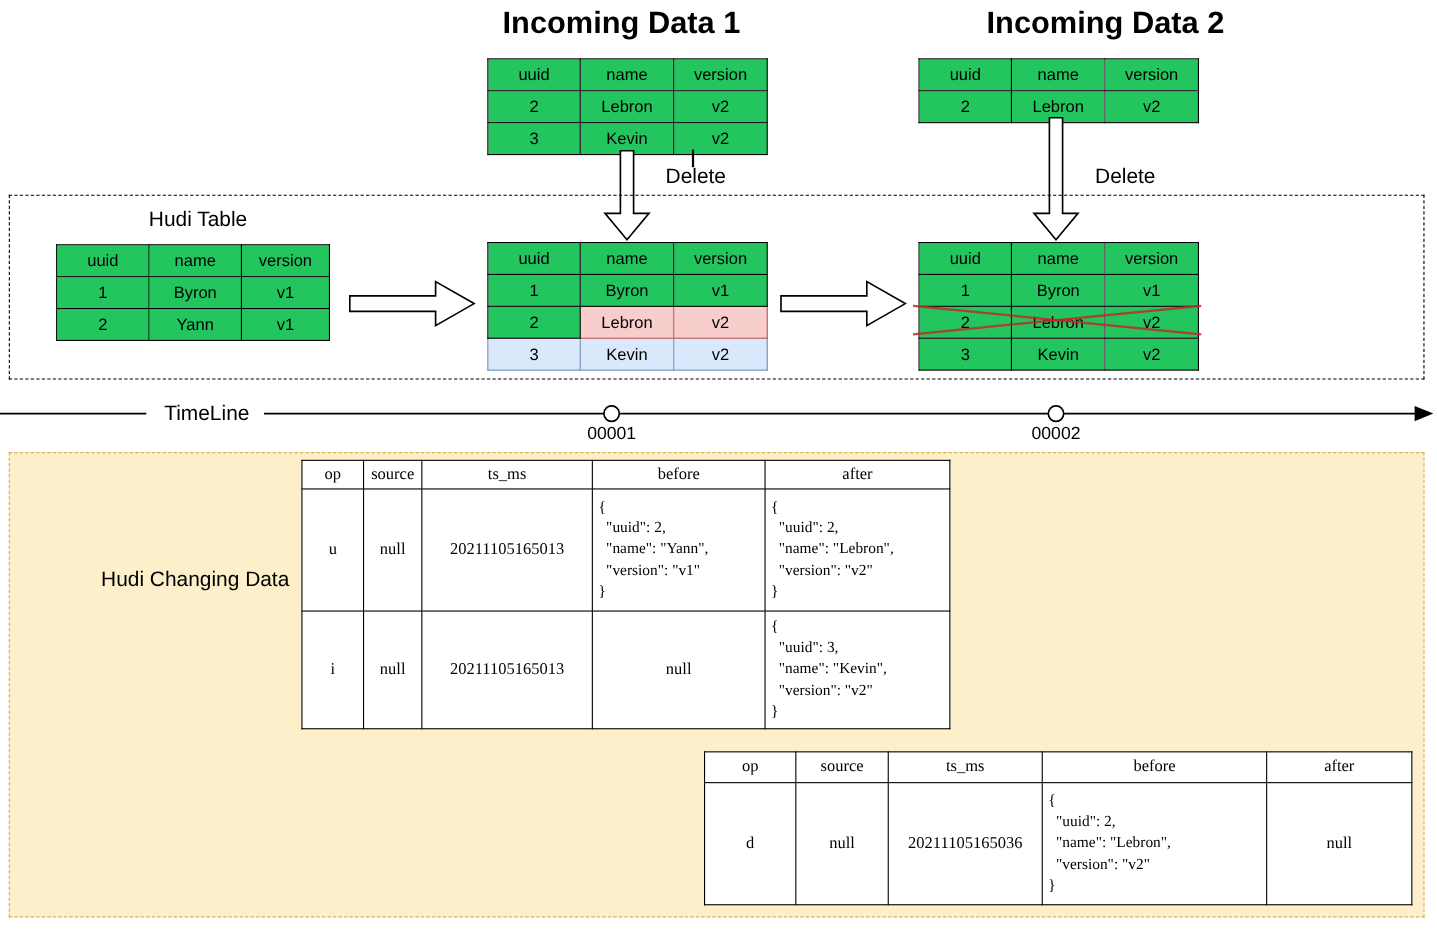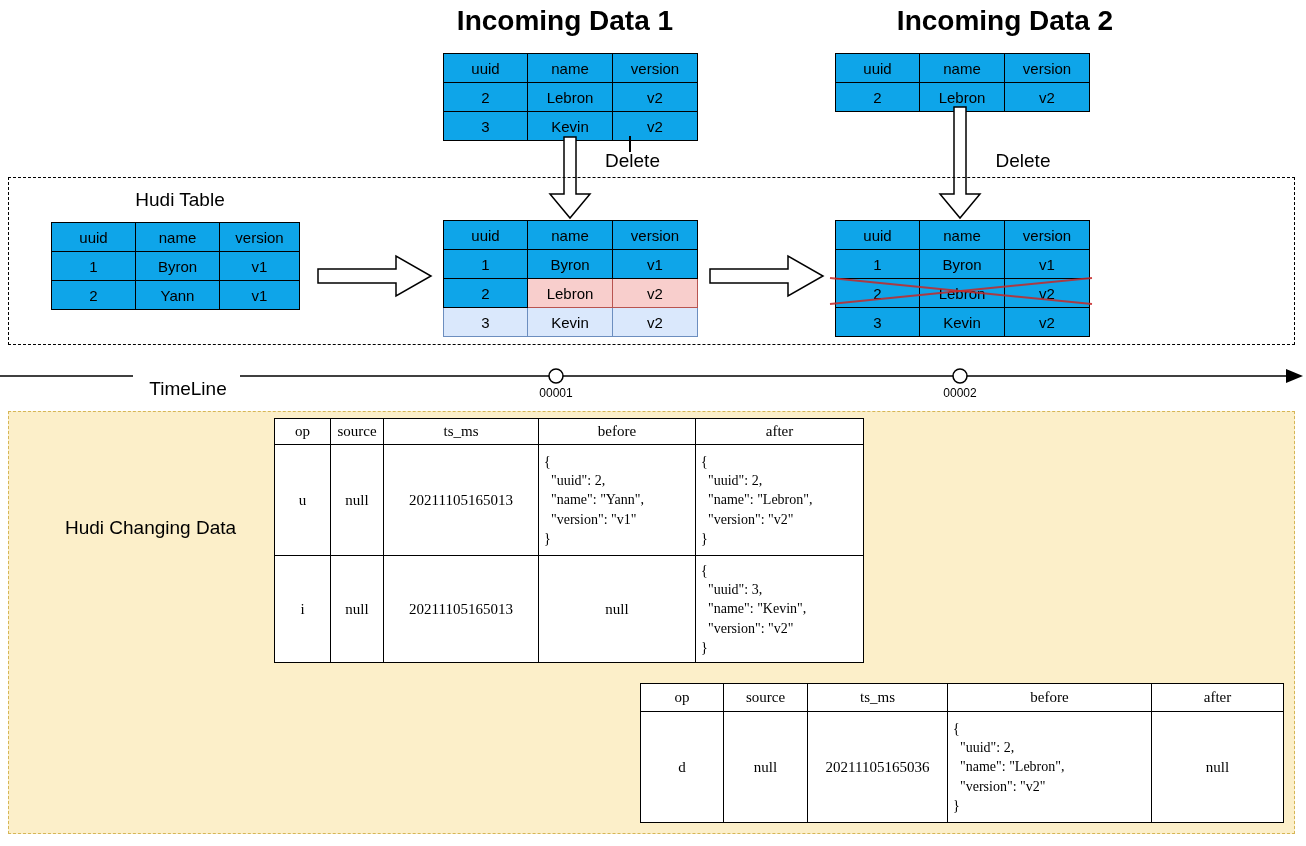--- a/index.html
+++ b/index.html
@@ -3,26 +3,26 @@
 <meta charset="utf-8">
 <style>
   html,body{margin:0;padding:0;background:#ffffff;}
   #canvas{
     position:relative;width:1306px;height:846px;background:#ffffff;
     font-family:"Liberation Sans",sans-serif;color:#000;overflow:hidden;
   }
   .abs{position:absolute;}
   .title{font-size:28px;text-align:center;font-weight:600;}
   .lbl{font-size:19px;text-align:center;}
-  .tick-lbl{font-size:12px;text-align:center;}
+  .tick-lbl{font-size:16px;text-align:center;}
 
   table.rec{border-collapse:collapse;table-layout:fixed;background:#fff;}
   table.rec td{
     border:1.5px solid #000;height:28px;text-align:center;vertical-align:middle;
-    font-size:15px;padding:0;overflow:hidden;background:#0ea5e9;
+    font-size:15px;padding:0;overflow:hidden;background:#22c55e;
   }
   td.hl-red{background:#F8CECC !important;border-color:#B85450 !important;}
   td.hl-blue{background:#DAE8FC !important;border-color:#6C8EBF !important;}
 
   table.cdc{border-collapse:collapse;table-layout:fixed;background:#fff;}
   table.cdc td{
     border:1.5px solid #000;text-align:center;vertical-align:middle;
     font-size:15px;padding:0 2px;overflow:hidden;background:#fff;font-family:Liberation Serif, serif;
   }
   table.cdc td.json-cell{
@@ -198,26 +198,26 @@
     <line x1="2" y1="34" x2="264" y2="8" stroke="#C62828" stroke-width="2" opacity="0.85"></line>
   </svg>
 
   <svg class="abs" style="left:0;top:356px;" width="1306" height="44">
     <line x1="0" y1="20" x2="133" y2="20" stroke="#000" stroke-width="1.5"></line>
     <line x1="240" y1="20" x2="1288" y2="20" stroke="#000" stroke-width="1.5"></line>
     <polygon points="1286,13 1303,20 1286,27" fill="#000"></polygon>
     <circle cx="556" cy="20" r="7" fill="#fff" stroke="#000" stroke-width="1.5"></circle>
     <circle cx="960" cy="20" r="7" fill="#fff" stroke="#000" stroke-width="1.5"></circle>
   </svg>
-  <div class="abs lbl" style="left:136px;top:378px;width:104px;">TimeLine</div>
+  <div class="abs lbl" style="left:136px;top:366px;width:104px;">TimeLine</div>
   <div class="abs tick-lbl" style="left:516px;top:386px;width:80px;">00001</div>
   <div class="abs tick-lbl" style="left:920px;top:386px;width:80px;">00002</div>
 
   <div class="abs yellow-box" style="left:8px;top:411px;width:1285px;height:421px;"></div>
-  <div class="abs lbl" style="left:38px;top:517px;width:225px;">Hudi Changing Data</div>
+  <div class="abs lbl" style="left:38px;top:517px;width:225px;text-align:right;">Hudi Changing Data</div>
 
   <table class="cdc abs" style="left:274px;top:418px;width:589px;">
     <colgroup>
         <col style="width:56px">
         <col style="width:53px">
         <col style="width:155px">
         <col style="width:157px">
         <col style="width:168px">
       </colgroup>
     <tbody>

